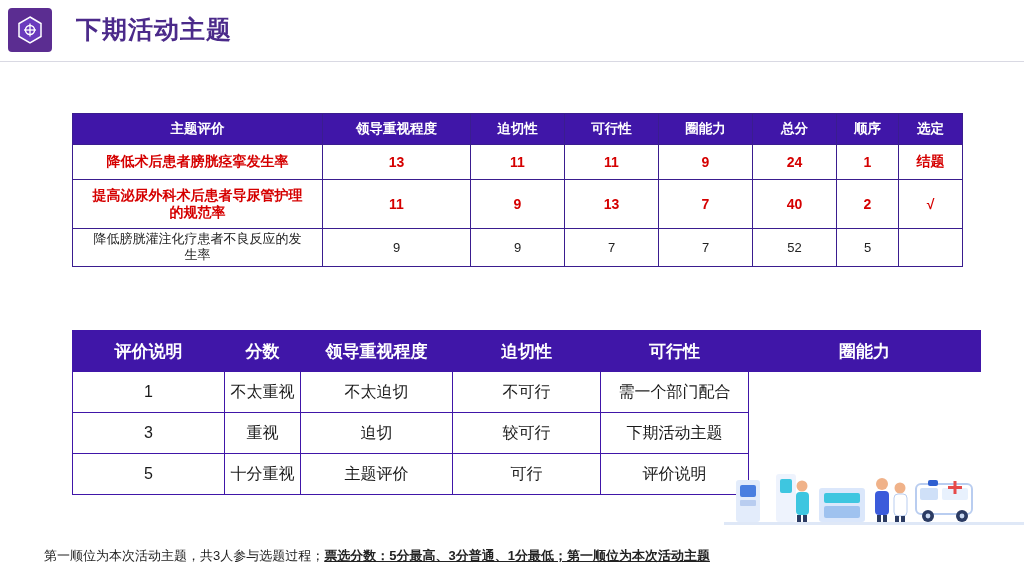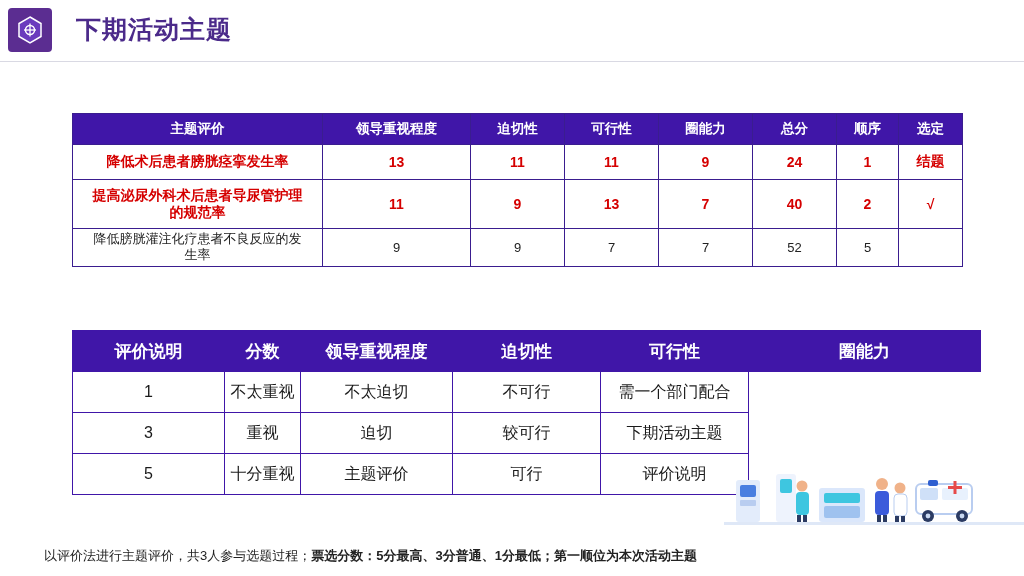--- a/index.html
+++ b/index.html
@@ -121,21 +121,21 @@
   }
   
   .footnote {
     position: absolute;
     left: 44px;
     top: 547px;
     font-size: 13px;
     color: #222;
     white-space: nowrap;
   }
-  .footnote b { font-weight: bold; }
+  .footnote b { font-weight: bold; text-decoration: underline; }
   
   .illus {
     position: absolute;
     right: 0;
     bottom: 30px;
     width: 300px;
     height: 110px;
     pointer-events: none;
   }
 </style>
@@ -286,14 +286,14 @@
     <rect x="177" y="80" width="4" height="9" fill="#2b3b63"></rect>
     <circle cx="78" cy="50" r="5.5" fill="#f0b289"></circle>
     <rect x="72" y="56" width="13" height="23" rx="4" fill="#3ec6e0"></rect>
     <rect x="73" y="79" width="4" height="9" fill="#2b3b63"></rect>
     <rect x="79" y="79" width="4" height="9" fill="#2b3b63"></rect>
     <rect x="0" y="86" width="300" height="3" fill="#dfe8f7"></rect>
   </svg>
 </div>
 
 <div class="footnote">
-  <span>以评价法进行主题评价，共3人参与选题过程；</span><b>票选分数：5分最高、3分普通、1分最低；第一顺位为本次活动主题</b>
+  <span>第一顺位为本次活动主题，共3人参与选题过程；</span><b>票选分数：5分最高、3分普通、1分最低；第一顺位为本次活动主题</b>
 </div>
 
 </body></html>

